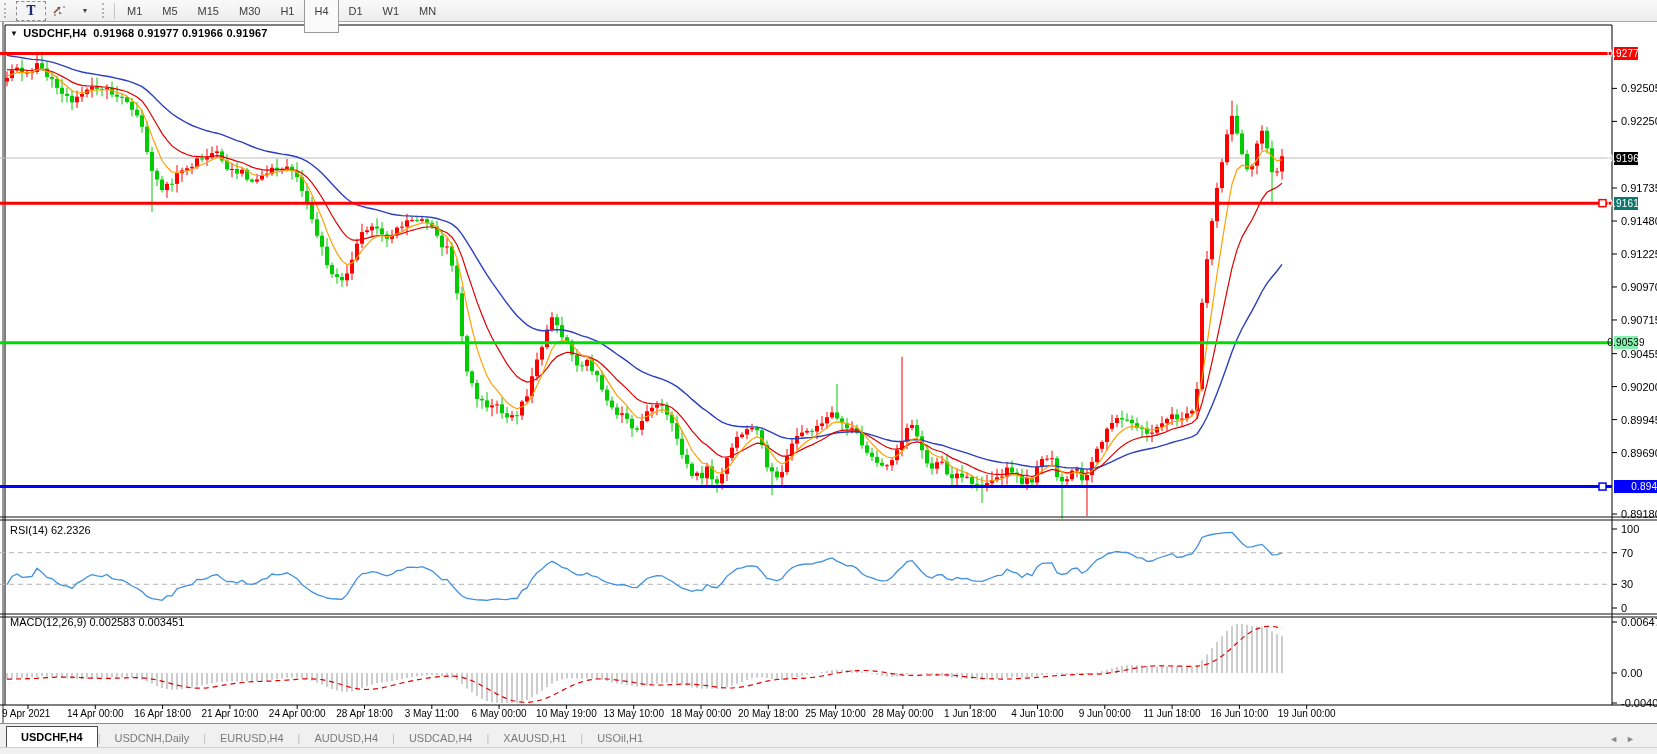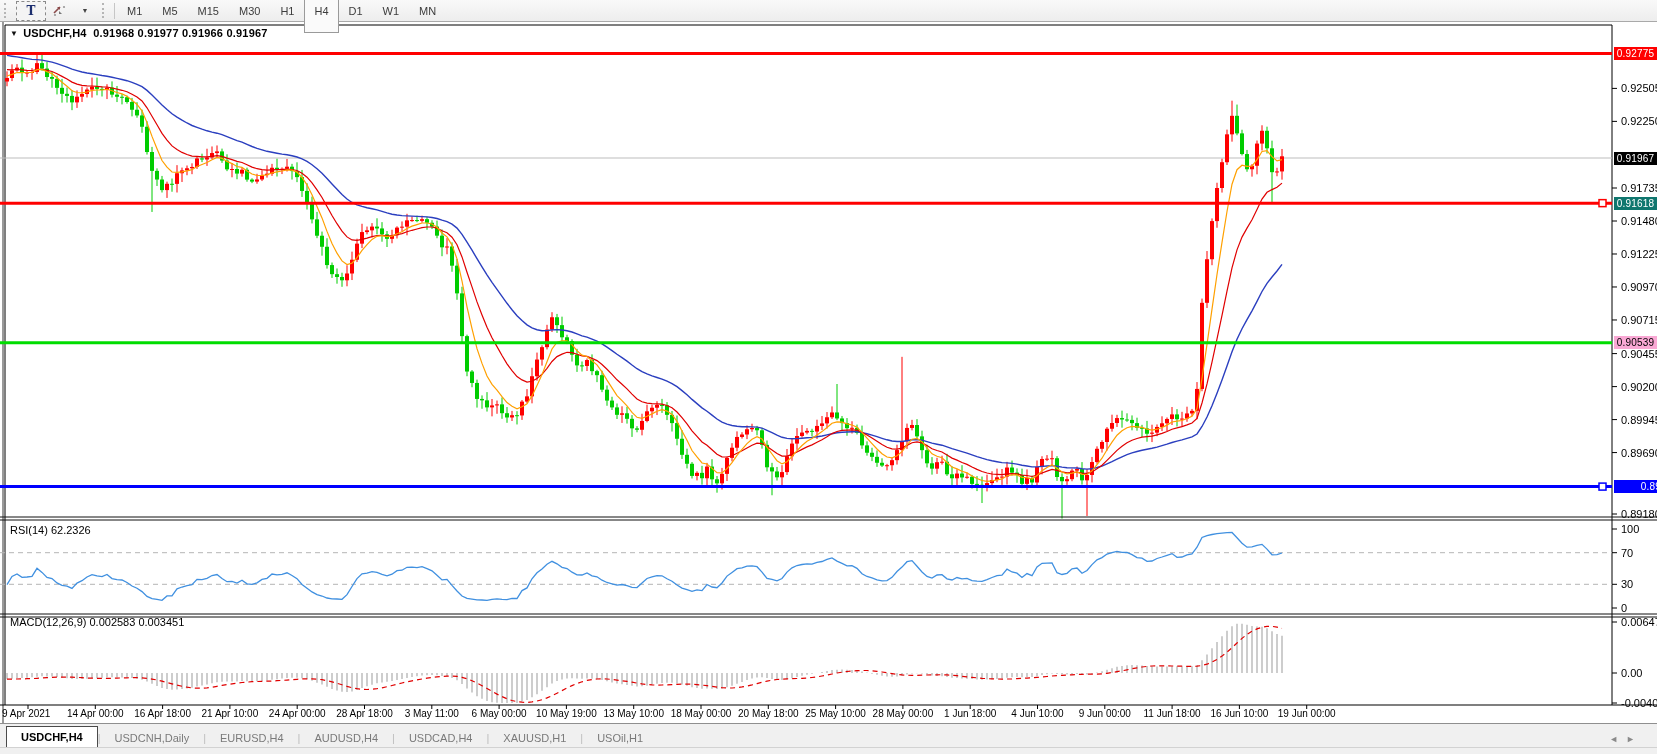--- a/index.html
+++ b/index.html
@@ -16,21 +16,21 @@
   .caret{font-size:7px;color:#444;padding:0 3px;}
   .tf-btn{height:18px;line-height:18px;padding:12px 9px;font-size:11px;color:#3c3c3c;border:1px solid transparent;}
   .tf-btn.active{background:#fafafa;border:1px solid #9a9a9a;text-align:center;}
   .vsep{width:1px;height:16px;background:#c6c6c6;margin:0 2px;}
   
   .overlay{position:absolute;z-index:3;pointer-events:none;}
   #chart-title{left:10px;top:27px;font-size:11px;font-weight:600;color:#000;letter-spacing:.2px;}
   #chart-title .tri{display:inline-block;font-size:8px;margin-right:5px;transform:translateY(-1px);color:#111;}
   #rsi-label{left:10px;top:524px;font-size:11px;color:#000;text-align:right;}
   #macd-label{left:10px;top:616px;font-size:11px;color:#000;}
-  .price-badge{position:absolute;left:1614px;width:43px;height:13px;z-index:4;font-size:10px;
+  .price-badge{position:absolute;left:1614px;width:24px;height:13px;z-index:4;font-size:10px;
                display:flex;align-items:center;justify-content:center;letter-spacing:.2px;}
   
   #tabbar{position:absolute;left:0;top:723px;width:1657px;height:24px;background:#f0f0f0;
           border-top:1px solid #8f8f8f;display:flex;align-items:flex-end;z-index:5;}
   .tab{height:20px;line-height:20px;padding:0 14px;font-size:11px;color:#7a7a7a;white-space:nowrap;}
   .tab.active{background:#fff;border:1px solid #4a4a4a;border-bottom:none;color:#000;font-weight:bold;
               height:21px;line-height:21px;margin-left:6px;}
   .tabsep{color:#bdbdbd;font-size:11px;line-height:20px;}
   #tab-arrows{position:absolute;right:14px;bottom:4px;font-size:9px;color:#8a8a8a;letter-spacing:8px;}
   #statusbar{position:absolute;left:0;top:747px;width:1657px;height:7px;background:#f0f0f0;
@@ -952,21 +952,21 @@
     </svg>
 
   <div class="overlay" id="chart-title">
     <span class="tri">▼</span><span>USDCHF,H4</span>&nbsp;&nbsp;<span>0.91968 0.91977 0.91966 0.91967</span>
   </div>
   <div class="overlay" id="rsi-label">RSI(14) 62.2326</div>
   <div class="overlay" id="macd-label">MACD(12,26,9) 0.002583 0.003451</div>
   <div id="badges">
       <div class="price-badge" style="top: 46.969px; background: rgb(255, 0, 0); color: rgb(255, 255, 255);">0.92775</div>
       <div class="price-badge" style="top: 196.65px; background: #0f766e; color: rgb(255, 255, 255);">0.91618</div>
-      <div class="price-badge" style="top: 336.24px; background: #f9a8d4; color: rgb(0, 0, 0);">0.90539</div>
+      <div class="price-badge" style="top: 336.24px; background: #86efac; color: rgb(0, 0, 0);">0.90539</div>
       <div class="price-badge" style="top: 480.1px; background: rgb(0, 0, 255); color: rgb(255, 255, 255); padding-left: 24px;">0.89427</div>
       <div class="price-badge" style="top: 151.5px; background: rgb(0, 0, 0); color: rgb(255, 255, 255);">0.91967</div>
     </div>
 
   <div id="tabbar">
     <div id="tabs-container" style="display:flex;align-items:flex-end;">
         <div class="tab active">USDCHF,H4</div>
         <span class="tabsep">|</span>
         <div class="tab">USDCNH,Daily</div>
         <span class="tabsep">|</span>

